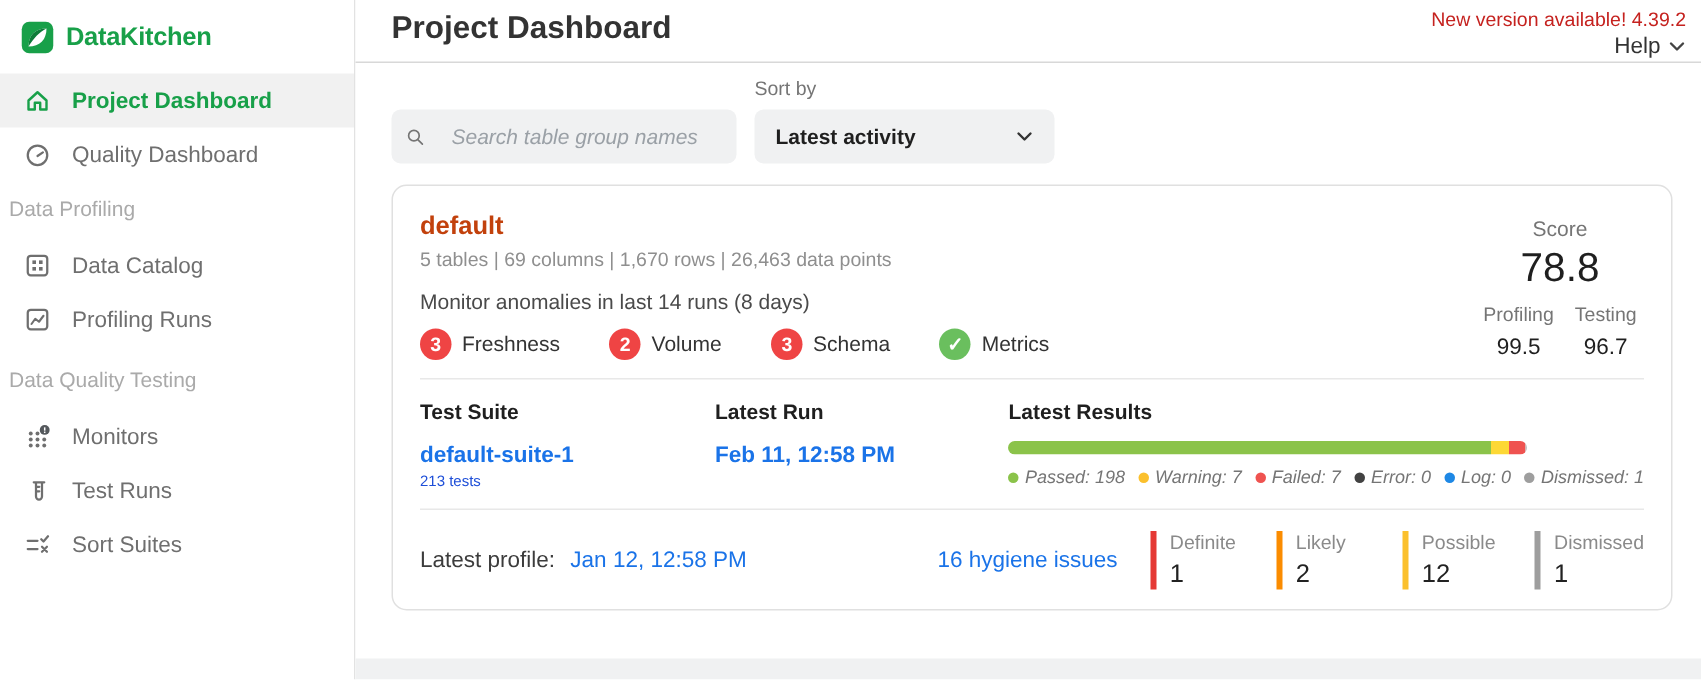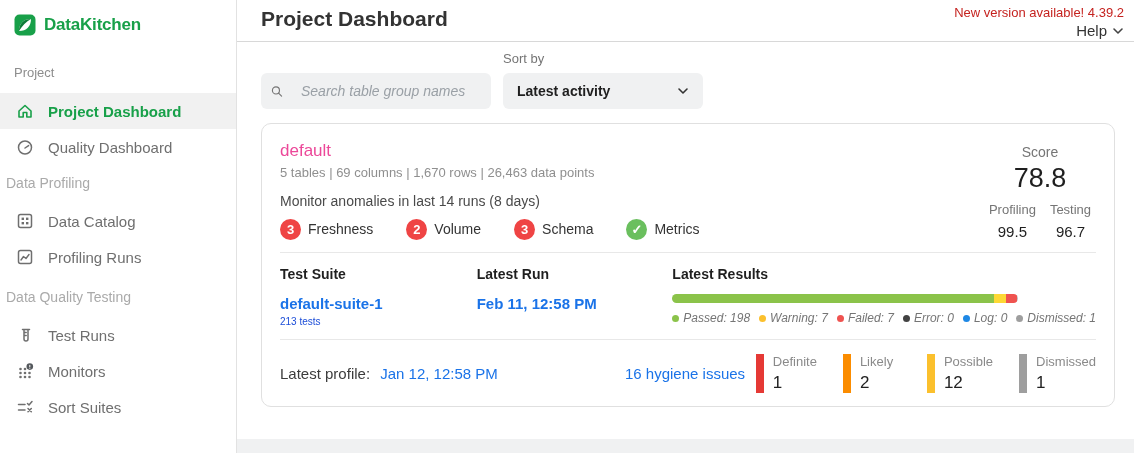--- a/index.html
+++ b/index.html
@@ -43,21 +43,21 @@
   .sort-select { width:200px; height:36px; background:#f0f1f2; border-radius:6px;
                  display:flex; align-items:center; justify-content:space-between;
                  padding:0 14px; cursor:pointer; }
   .sort-select .val { font-size:14px; font-weight:700; color:#1f1f1f; }
 
   
   .card { margin:14px 19px 0 24px; width:854px; background:#fff; border:1px solid #e0e0e0;
           border-radius:10px; padding:16px 18px 12px 18px; }
   .card-top { display:flex; }
   .card-left { flex:1; }
-  .group-name { font-size:17px; font-weight:400; color:#ec4899; line-height:22px; }
+  .group-name { font-size:17px; font-weight:700; color:#c2410c; line-height:22px; }
   .group-stats { font-size:13px; color:#8f8f8f; margin-top:3px; }
   .monitor-line { font-size:14px; color:#4a4a4a; margin-top:13px; }
   .badges { display:flex; align-items:center; gap:33px; margin-top:9px; height:22px; }
   .badge { display:flex; align-items:center; gap:7px; }
   .badge-circle { width:21px; height:21px; border-radius:50%; color:#fff; font-size:13px;
                   font-weight:700; display:flex; align-items:center; justify-content:center; }
   .badge-label { font-size:14px; color:#333; }
 
   .score-block { width:112px; text-align:center; padding-top:4px; }
   .score-label { font-size:14px; color:#757575; }
@@ -85,42 +85,41 @@
   .results-legend { display:flex; gap:9px; margin-top:8px; white-space:nowrap; }
   .legend-item { display:flex; align-items:center; gap:4px; font-size:12px; font-style:italic;
                  color:#757575; }
   .legend-dot { width:7px; height:7px; border-radius:50%; flex:0 0 7px; }
 
   .card-footer { display:flex; align-items:center; margin-top:12px; min-height:42px; }
   .profile-block { width:345px; flex:0 0 345px; font-size:15px; color:#3c3c3c; }
   .profile-date { color:#1a73e8; text-decoration:none; font-weight:500; margin-left:6px; }
   .hygiene-link { font-size:15px; color:#1a73e8; text-decoration:none; font-weight:500; }
   .issues { margin-left:auto; display:flex; gap:26px; }
-  .issue-box { border-left:8px solid #15803d; padding-left:9px; min-width:58px; }
+  .issue-box { border-left:4px solid #15803d; padding-left:9px; min-width:58px; }
   .issue-label { font-size:13px; color:#8a8a8a; }
   .issue-value { font-size:17px; color:#222; margin-top:4px; }
 
   .hscrollbar { position:absolute; left:0; right:0; bottom:0; height:14px; background:#f0f1f2; }
 </style>
 </head>
 <body>
 
 <div class="app">
 
   <aside class="sidebar">
     <div class="logo">
       <svg width="22" height="22" viewBox="0 0 22 22">
         <rect x="0.5" y="0.5" width="21" height="21" rx="5" fill="#18a049"></rect>
         <path d="M5 17 C5 9.5 9.5 5 17 5 C17 12.5 12.5 17 5 17 Z" fill="#ffffff"></path>
         <path d="M5 17 C5 9.5 9.5 5 17 5 C12 7.5 8.5 11.5 5 17 Z" fill="#0e7c39"></path>
       </svg>
       <span class="logo-text">DataKitchen</span>
     </div>
 
-    <div class="project-label">Project</div>
 
     <nav>
       <div class="nav-item active">
         <span class="nicon">
           <svg width="18" height="18" viewBox="0 0 18 18">
               <path d="M3 9 L9 3.5 L15 9 V15 H10.8 V10.5 H7.2 V15 H3 Z" fill="none" stroke="#18a049" stroke-width="1.6" stroke-linejoin="round"></path>
             </svg>
         </span>
         <span>Project Dashboard</span>
       </div>
@@ -153,47 +152,47 @@
           <svg width="18" height="18" viewBox="0 0 18 18">
               <rect x="2.5" y="2.5" width="13" height="13" rx="2" fill="none" stroke="#6f6f6f" stroke-width="1.5"></rect>
               <polyline points="5,12 7.5,8.5 10,10.5 13,6.5" fill="none" stroke="#6f6f6f" stroke-width="1.4" stroke-linecap="round" stroke-linejoin="round"></polyline>
             </svg>
         </span>
         <span>Profiling Runs</span>
       </div>
 
       <div class="section-header sh-testing">Data Quality Testing</div>
 
-      <div class="nav-item">
-        <span class="nicon">
-          <svg width="18" height="18" viewBox="0 0 18 18">
-              <path d="M6.5 3.5 H13.5 M8 3.5 V13 a2 2 0 0 0 4 0 V3.5 M8 6.5 H10.2 M8 9.5 H10.2" fill="none" stroke="#6f6f6f" stroke-width="1.5" stroke-linecap="round"></path>
-            </svg>
-        </span>
-        <span>Test Runs</span>
-      </div>
       <div class="nav-item">
         <span class="nicon">
           <svg width="18" height="18" viewBox="0 0 18 18">
             <g fill="#6f6f6f">
                 <circle cx="4.5" cy="7" r="1.3"></circle>
                 <circle cx="9" cy="7" r="1.3"></circle>
                 <circle cx="4.5" cy="11" r="1.3"></circle>
                 <circle cx="9" cy="11" r="1.3"></circle>
                 <circle cx="13.5" cy="11" r="1.3"></circle>
                 <circle cx="4.5" cy="15" r="1.3"></circle>
                 <circle cx="9" cy="15" r="1.3"></circle>
                 <circle cx="13.5" cy="15" r="1.3"></circle>
               </g>
             <circle cx="13.8" cy="4.6" r="3.3" fill="#54585c"></circle>
             <rect x="13.3" y="2.9" width="1" height="2.2" fill="#fff"></rect>
               <rect x="13.3" y="5.7" width="1" height="1" fill="#fff"></rect>
           </svg>
         </span>
         <span>Monitors</span>
+      </div>
+      <div class="nav-item">
+        <span class="nicon">
+          <svg width="18" height="18" viewBox="0 0 18 18">
+              <path d="M6.5 3.5 H13.5 M8 3.5 V13 a2 2 0 0 0 4 0 V3.5 M8 6.5 H10.2 M8 9.5 H10.2" fill="none" stroke="#6f6f6f" stroke-width="1.5" stroke-linecap="round"></path>
+            </svg>
+        </span>
+        <span>Test Runs</span>
       </div>
       <div class="nav-item">
         <span class="nicon">
           <svg width="18" height="18" viewBox="0 0 18 18">
               <path d="M2.5 6.5 H9 M2.5 12 H9" stroke="#6f6f6f" stroke-width="1.5" stroke-linecap="round"></path>
               <polyline points="11.5,5.5 13,7 16,3.5" fill="none" stroke="#6f6f6f" stroke-width="1.5" stroke-linecap="round" stroke-linejoin="round"></polyline>
               <path d="M12 10.5 L15.3 13.8 M15.3 10.5 L12 13.8" stroke="#6f6f6f" stroke-width="1.5" stroke-linecap="round"></path>
             </svg>
         </span>
         <span>Sort Suites</span>

